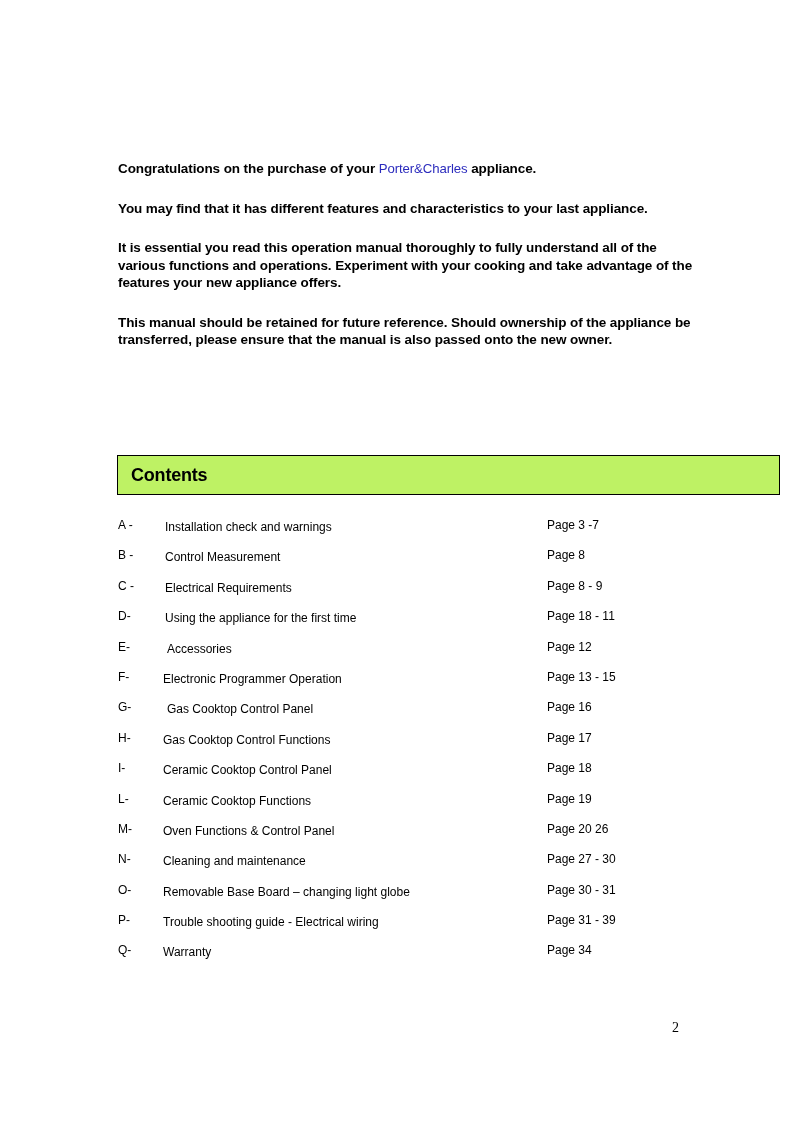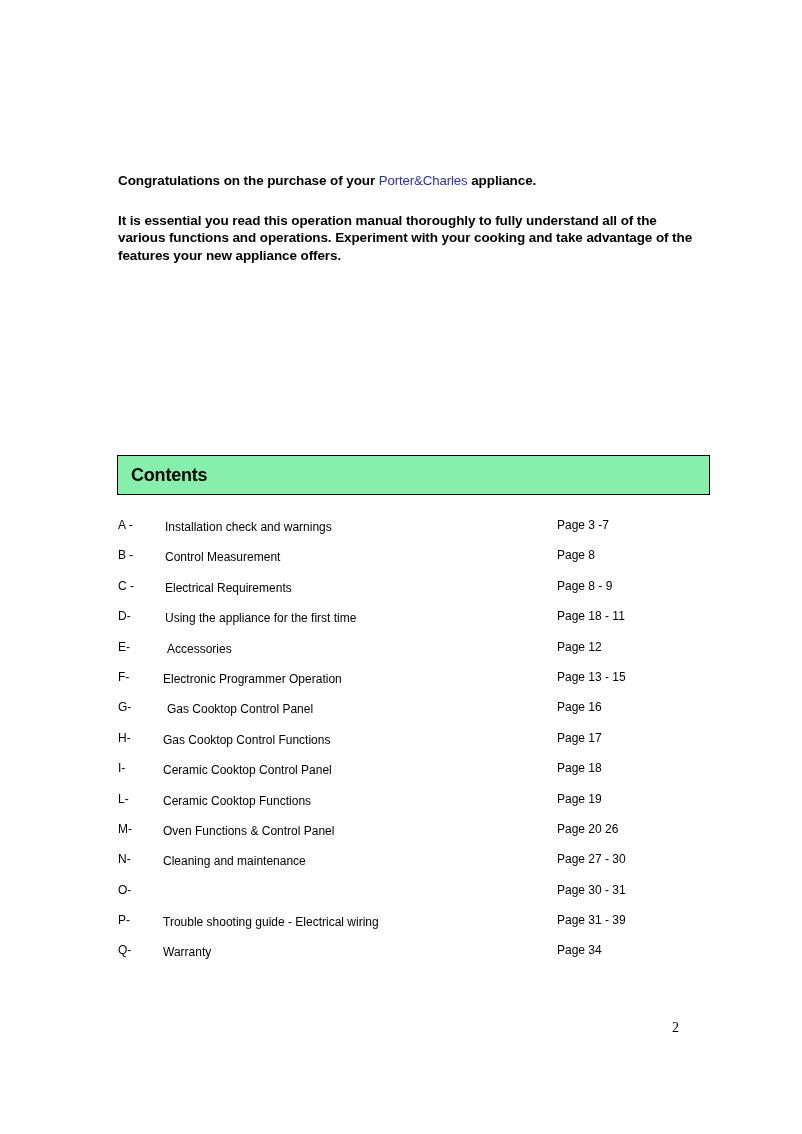--- a/index.html
+++ b/index.html
@@ -26,42 +26,42 @@
   }
 
   
   .intro {
     position: absolute;
     left: 118px;
     top: 160px;
     width: 580px;
   }
   .intro p {
-    margin: 12px 0 22px 0;
+    margin: 0 0 22px 0;
     font-size: 13.5px;
     font-weight: bold;
     line-height: 17.5px;
     letter-spacing: -0.1px;
   }
   .intro p:last-child { margin-bottom: 0; }
   .brand {
     color: #2b2bbd;
     font-weight: normal;
     font-size: 13.2px;
     letter-spacing: -0.1px;
   }
 
   
   .contents-bar {
     position: absolute;
     left: 117px;
     top: 455px;
-    width: 593px;
+    width: 663px;
     height: 40px;
-    background: #86efac;
+    background: #bef264;
     border: 1.5px solid #000000;
     box-sizing: border-box;
   }
   .contents-title {
     position: absolute;
     left: 13px;
     top: 50%;
     transform: translateY(-50%);
     font-size: 18px;
     font-weight: bold;
@@ -89,42 +89,44 @@
   }
   .toc-label {
     position: absolute;
     left: 47px;
     top: 2px;
   }
   .toc-label.ind-1 { left: 49px; text-align: center; }
   .toc-label.ind-2 { left: 45px; }
   .toc-page {
     position: absolute;
-    left: 439px;
+    left: 429px;
     top: 0;
   }
 
   
   .footer-page {
     position: absolute;
     left: 672px;
     top: 1020px;
     font-family: "Liberation Serif", serif;
     font-size: 14px;
   }
 </style>
 </head>
 <body>
 
 <div class="page">
 
   <div class="intro">
     <p><span>Congratulations on the purchase of your </span><span class="brand">Porter&amp;Charles</span><span> appliance.</span></p>
 
+    <p>You may find that it has different features and characteristics to your last appliance.</p>
     <p>It is essential you read this operation manual thoroughly to fully understand all of the various functions and operations. Experiment with your cooking and take advantage of the features your new appliance offers.</p>
+    <p>This manual should be retained for future reference. Should ownership of the appliance be transferred, please ensure that the manual is also passed onto the new owner.</p>
   </div>
 
   <div class="contents-bar">
     <div class="contents-title">Contents</div>
   </div>
 
   <div class="toc">
 
     <div class="toc-row">
       <span class="toc-letter">A -</span>
@@ -193,20 +195,21 @@
     </div>
 
     <div class="toc-row">
       <span class="toc-letter">N-</span>
       <span class="toc-label ind-2">Cleaning and maintenance</span>
       <span class="toc-page">Page 27 - 30</span>
     </div>
 
     <div class="toc-row">
       <span class="toc-letter">O-</span>
+      <span class="toc-label ind-2">Removable Base Board – changing light globe</span>
       <span class="toc-page">Page 30 - 31</span>
     </div>
 
     <div class="toc-row">
       <span class="toc-letter">P-</span>
       <span class="toc-label ind-2">Trouble shooting guide - Electrical wiring</span>
       <span class="toc-page">Page 31 - 39</span>
     </div>
 
     <div class="toc-row">

